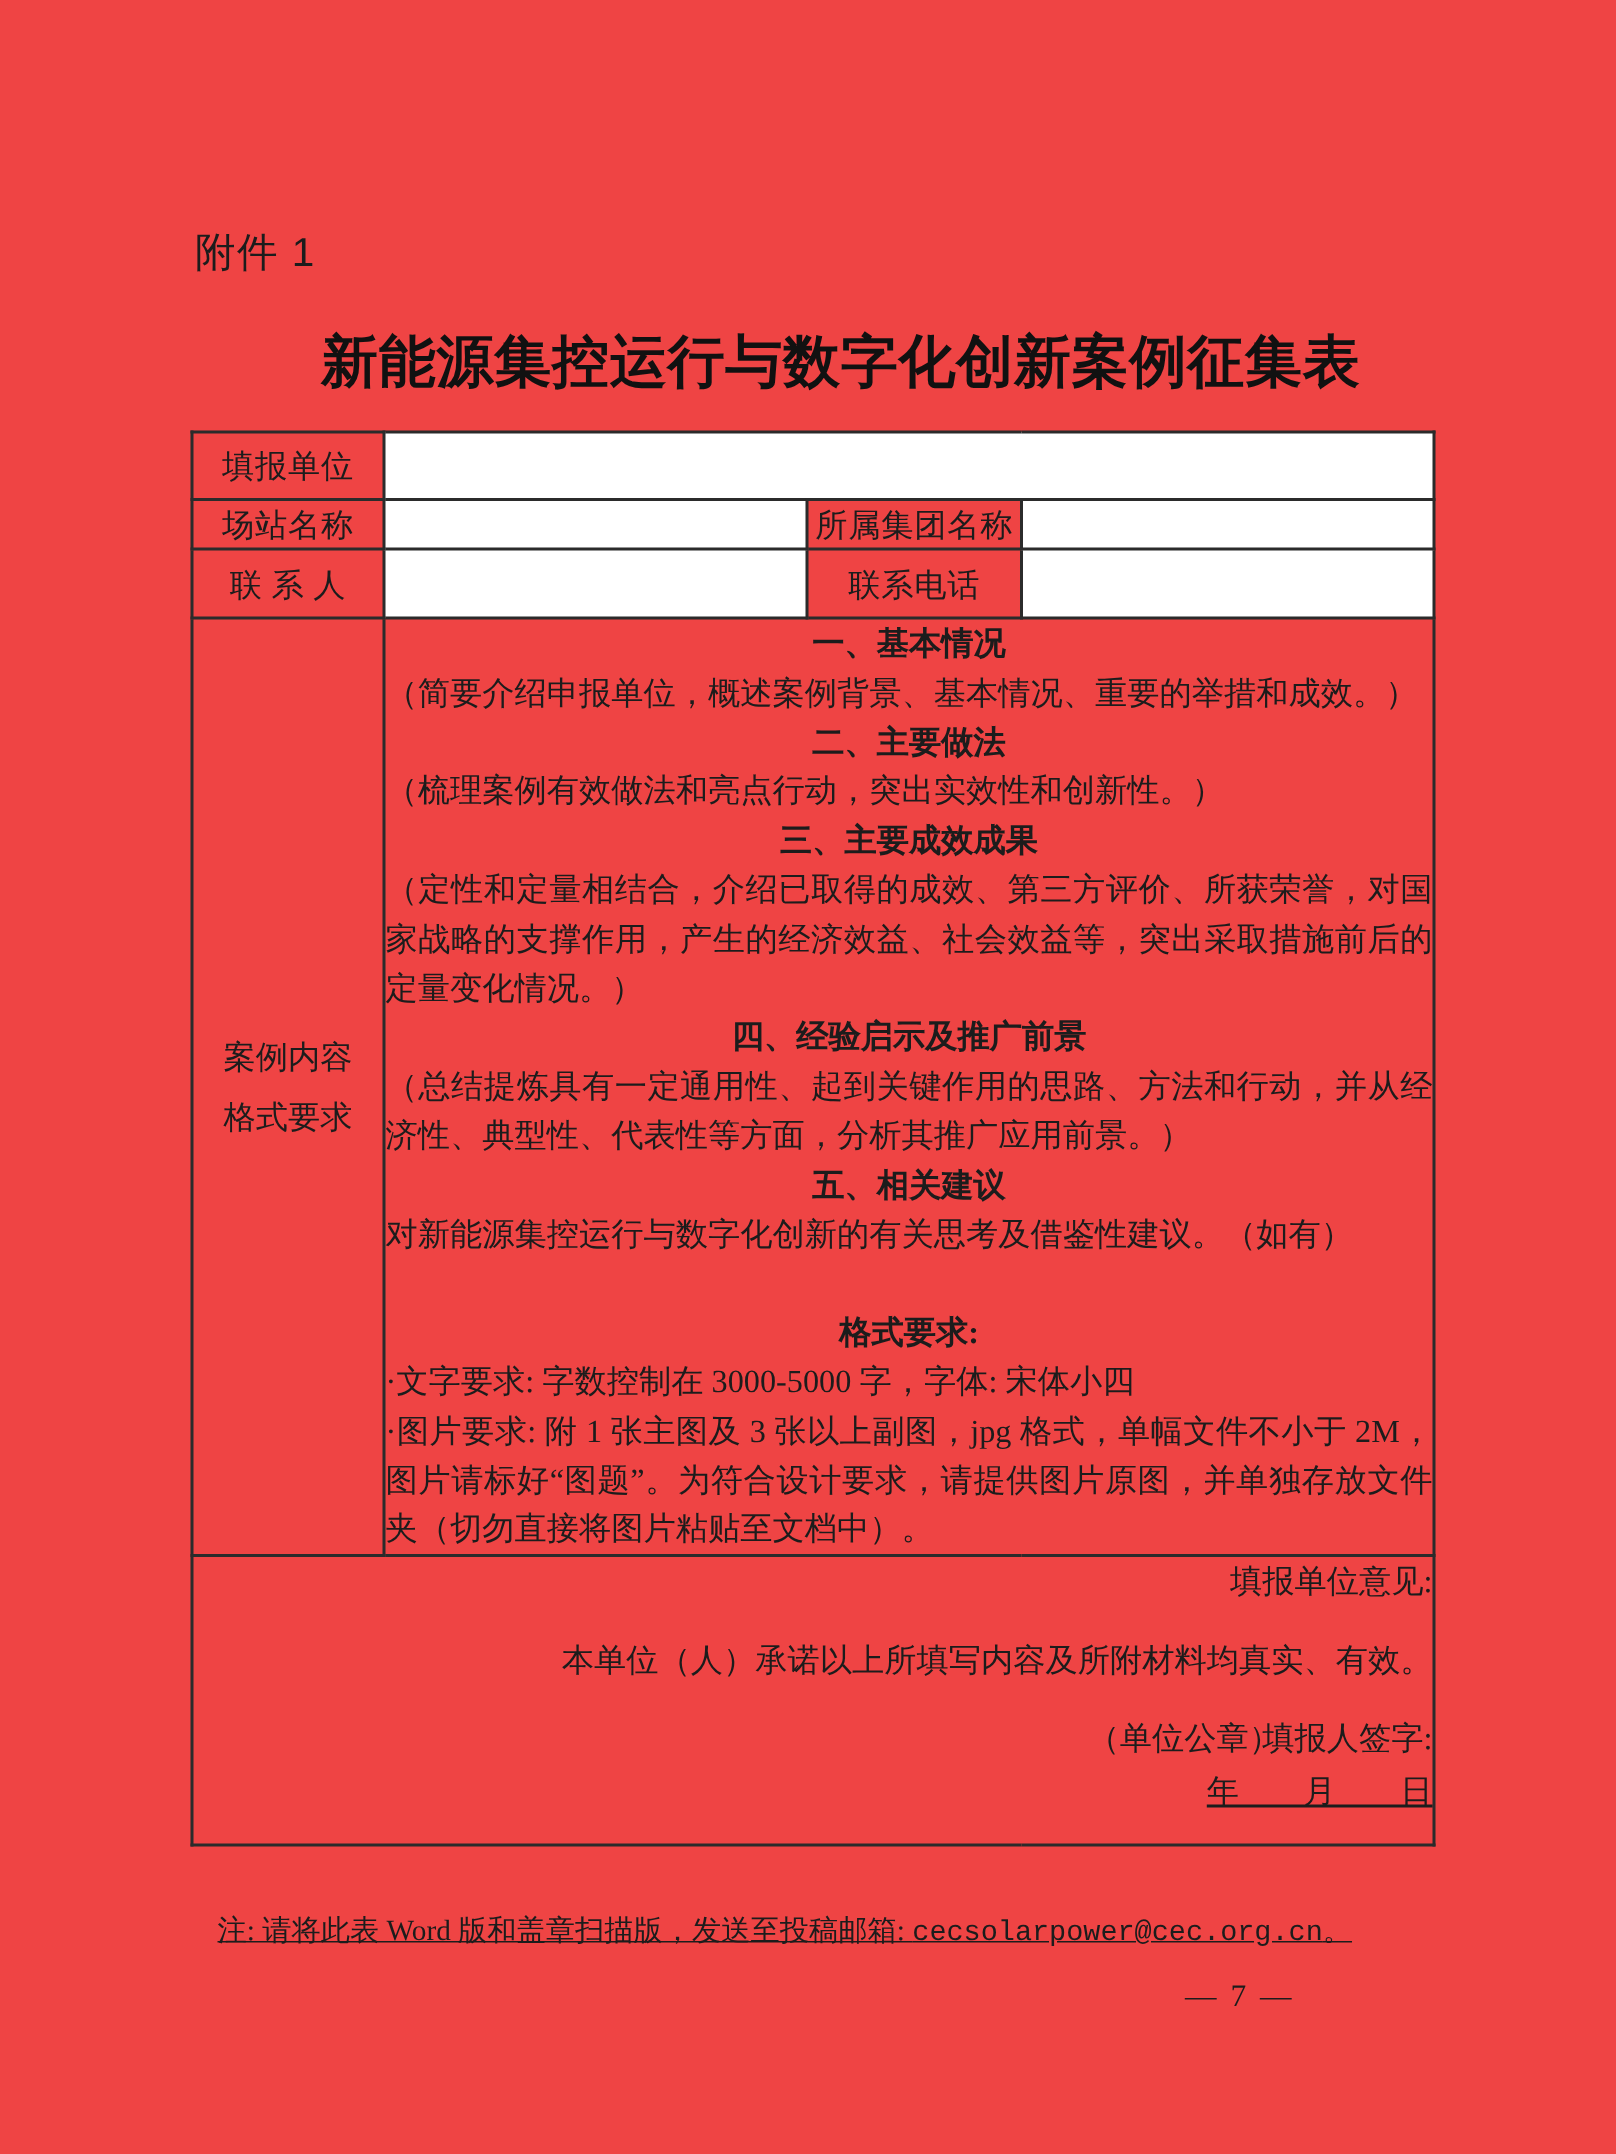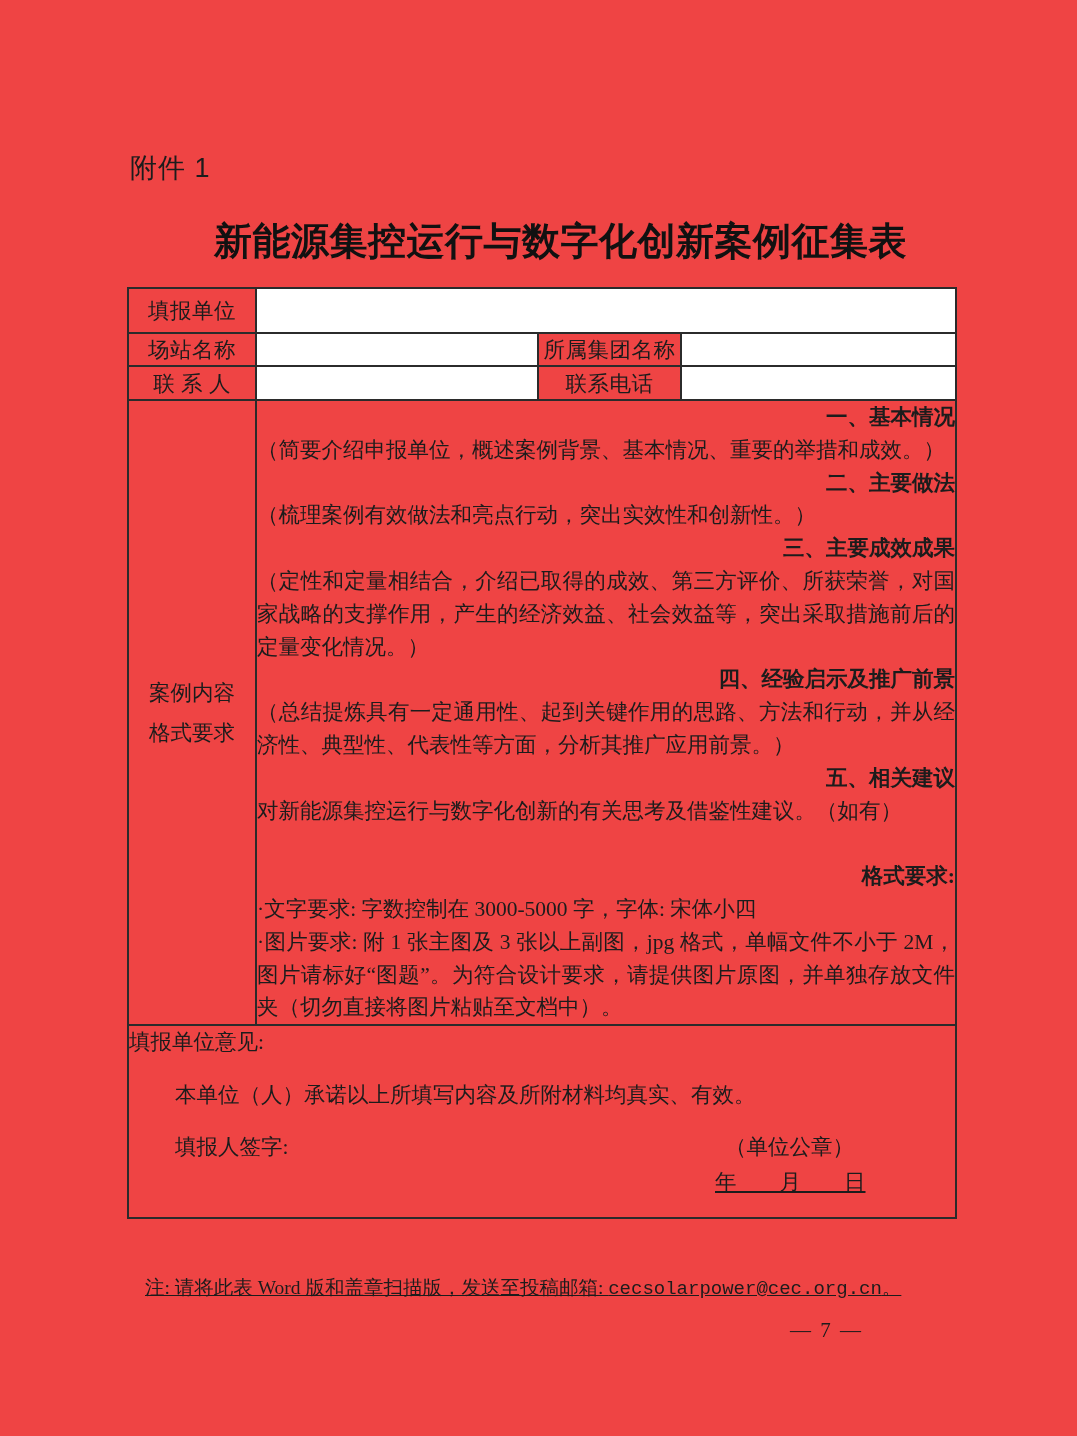--- a/index.html
+++ b/index.html
@@ -49,43 +49,44 @@
     color: #1c1c1c;
   }
   td.label-cell {
     text-align: center;
     vertical-align: middle;
     letter-spacing: 0.5px;
   }
   td.value-cell { background: #ffffff; }
   tr.r1 { height: 45px; }
   tr.r2 { height: 33px; }
-  tr.r3 { height: 34px; }
+  tr.r3 { height: 46px; }
   tr.r4 { height: 622px; }
   tr.r5 { height: 193px; }
   td.case-label-cell {
     text-align: center;
     vertical-align: middle;
     line-height: 40px;
   }
   td.case-content-cell {
     vertical-align: top;
     padding: 4px 12px 0 13px;
   }
   .case-content-cell p {
     margin: 0;
     font-size: 21.5px;
     line-height: 32.8px;
     text-align: justify;
   }
-  .case-content-cell p.h { font-weight: bold; text-align: right; }
+  .case-content-cell p.h { font-weight: bold; text-align: center; }
   .spacer-line { height: 32.8px; }
   td.opinion-cell {
     vertical-align: top;
     padding: 14px 10px 0 10px;
+    text-align: right;
   }
   .op-heading { margin: 0; font-size: 21.5px; line-height: 33px; }
   .op-commit  { margin: 20px 0 0 46px; font-size: 21.5px; line-height: 33px; }
   .op-sign-row { position: relative; margin: 19px 0 0 46px; font-size: 21.5px; line-height: 33px; }
   .op-seal { position: absolute; left: 550px; top: 0; }
   .op-date { margin: 2px 0 0 586px; font-size: 21.5px; line-height: 33px; text-decoration: underline; }
   .footnote {
     position: absolute;
     left: 128px;
     top: 1257px;

